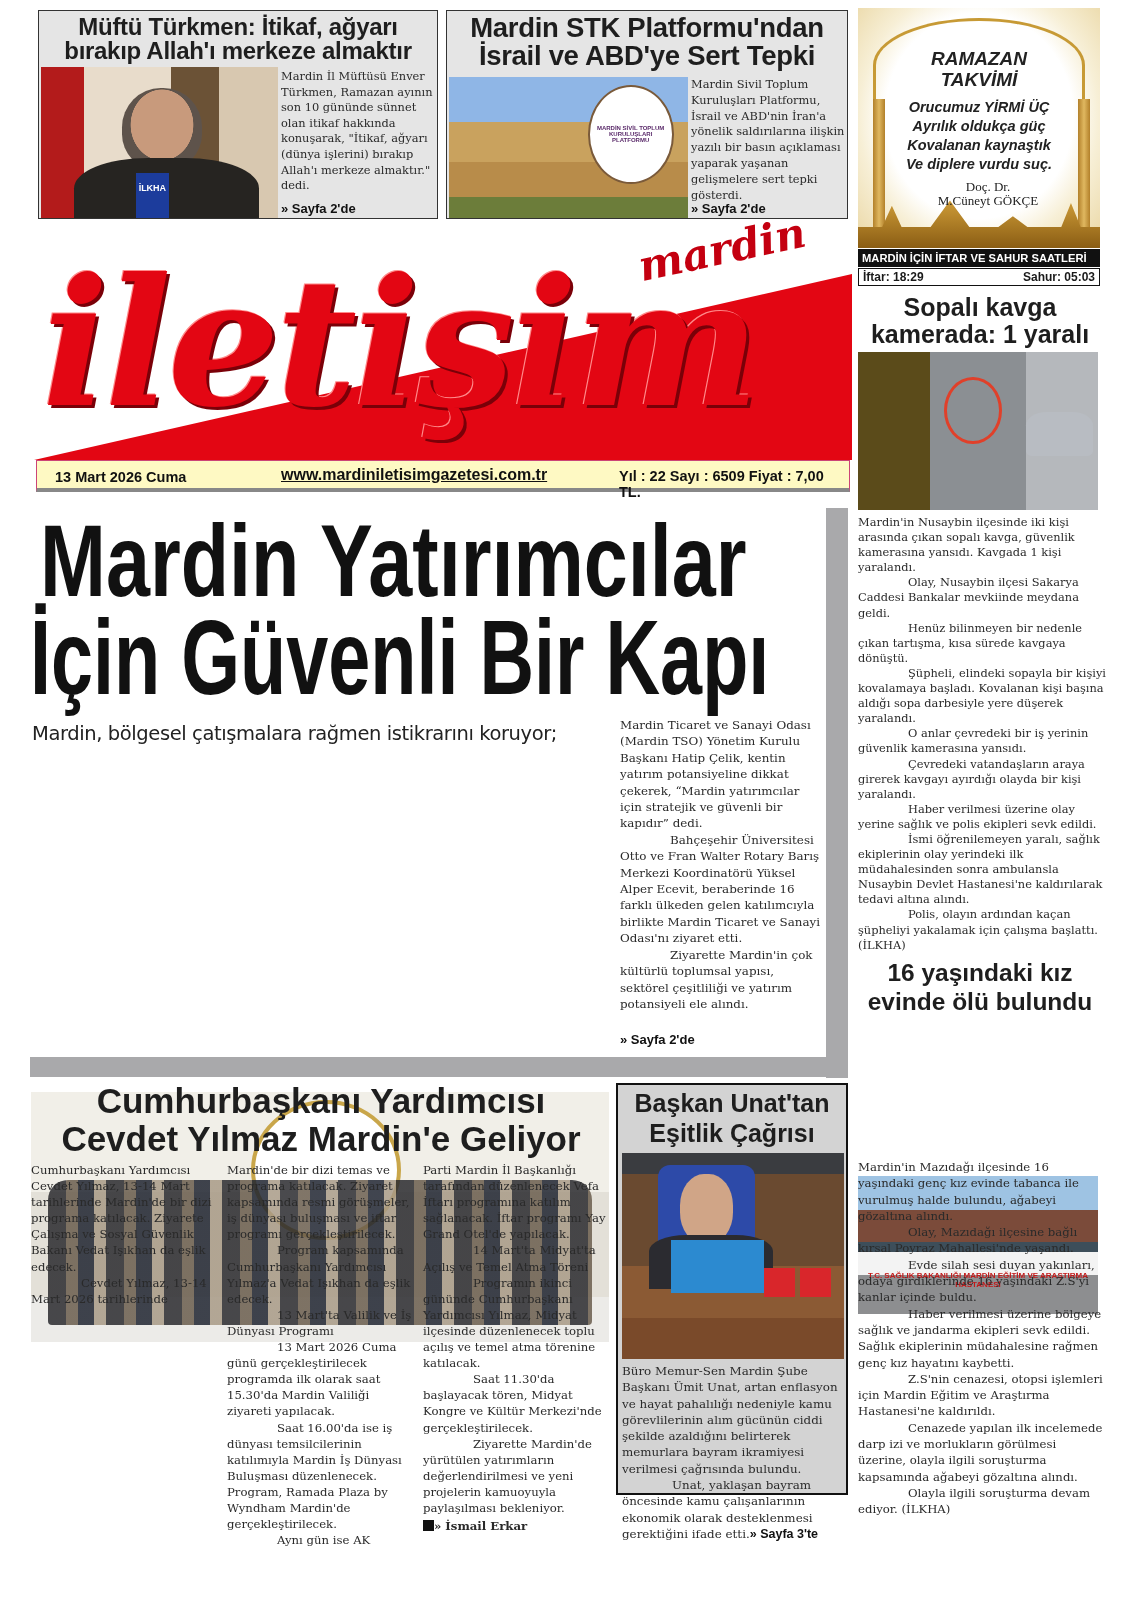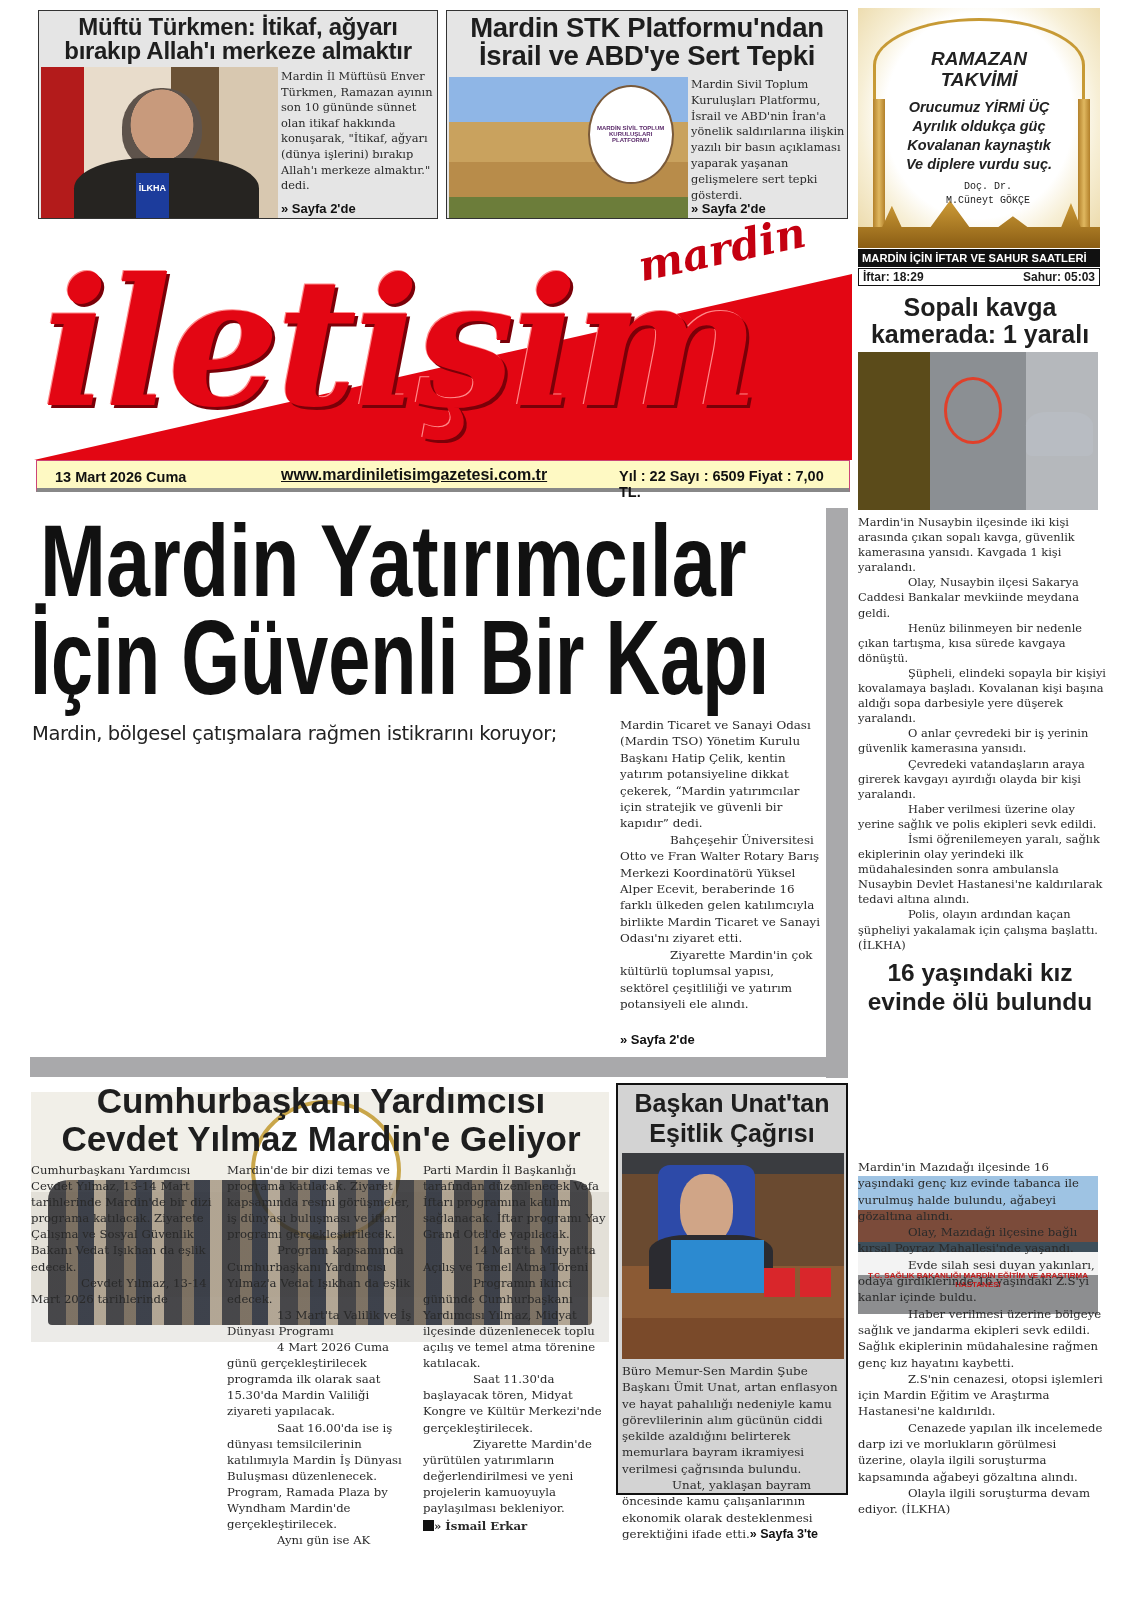--- a/index.html
+++ b/index.html
@@ -45,21 +45,21 @@
   .ph-unat .flag1 { position:absolute; left: 64%; top: 56%; width: 14%; height: 14%; background: #d9262b; }
   .ph-unat .flag2 { position:absolute; left: 80%; top: 56%; width: 14%; height: 14%; background: #d9262b; }
 
   
   .ramazan { background: radial-gradient(ellipse at 50% 45%, #ffffff 0 55%, #f7efd6 70%, #e9d5a0 100%); }
   .ramazan .arch { position:absolute; left: 6%; right: 6%; top: 4%; height: 90%; border: 3px solid #c79a35; border-bottom: none; border-radius: 50% 50% 0 0 / 22% 22% 0 0; }
   .ramazan .dome { position:absolute; bottom: 0; left: 0; right: 0; height: 22%; background: linear-gradient(180deg, #d6a33b, #8a5d14); clip-path: polygon(0 100%, 0 60%, 10% 60%, 14% 20%, 18% 60%, 30% 60%, 38% 10%, 46% 60%, 58% 60%, 64% 40%, 70% 60%, 84% 60%, 88% 15%, 92% 60%, 100% 60%, 100% 100%); }
   .ramazan .minaret { position:absolute; bottom: 0; width: 5%; height: 62%; background: linear-gradient(90deg, #b2802a, #e0b860, #b2802a); }
   .ram-title { font-family: "Liberation Sans", sans-serif; font-style: italic; font-weight: 700; font-size: 19px; line-height: 21px; color: #222; text-align: center; }
   .ram-poem { font-family: "Liberation Sans", sans-serif; font-style: italic; font-weight: 700; font-size: 14.5px; line-height: 19px; color: #222; text-align: center; }
-  .ram-author { font-family: Liberation Mono, monospace; font-size: 10px; line-height: 14px; color: #222; text-align: center; }
+  .ram-author { font-family: Liberation Serif, serif; font-size: 13px; line-height: 14px; color: #222; text-align: center; }
 
   .iftar-bar { background: #111; color: #fff; font: 700 11.2px "Liberation Sans", sans-serif; padding: 0 4px; line-height: 18px; white-space: nowrap; overflow: hidden; }
   .iftar-row { border: 1.5px solid #111; font: 700 12px "Liberation Sans", sans-serif; display: flex; justify-content: space-between; padding: 0 4px; line-height: 16px; }
 
   
   .mast-red { background: #e30613; }
   .logo-word { font-family: "DejaVu Serif", serif; font-style: italic; font-weight: 700; color: #e30613; text-shadow: 3px 3px 0 #7a0008, -1px -1px 0 #ff8a8a; letter-spacing: -4px; }
   .logo-small { font-family: "DejaVu Serif", serif; font-style: italic; font-weight: 700; color: #c40010; }
   .infobar { background: #fef9c3; border: 1.5px solid #c47; border-bottom: 4px solid #888; font: 700 14px "Liberation Sans", sans-serif; color: #111; }
 
@@ -206,21 +206,21 @@
 
 <div class="abs bodytext" style="left:31px; top:1162px; width:188px; font-size:11.7px; line-height:16.1px;">
   <p>Cumhurbaşkanı Yardımcısı Cevdet Yılmaz, 13-14 Mart tarihlerinde Mardin'de bir dizi programa katılacak. Ziyarete Çalışma ve Sosyal Güvenlik Bakanı Vedat Işıkhan da eşlik edecek.</p>
   <p class="ind">Cevdet Yılmaz, 13-14 Mart 2026 tarihlerinde</p>
 </div>
 
 <div class="abs bodytext" style="left:227px; top:1162px; width:190px; font-size:11.7px; line-height:16.1px;">
   <p>Mardin'de bir dizi temas ve programa katılacak. Ziyaret kapsamında resmi görüşmeler, iş dünyası buluşması ve iftar programı gerçekleştirilecek.</p>
   <p class="ind">Program kapsamında Cumhurbaşkanı Yardımcısı Yılmaz'a Vedat Işıkhan da eşlik edecek.</p>
   <p class="ind">13 Mart'ta Valilik ve İş Dünyası Programı</p>
-  <p class="ind">4 Mart 2026 Cuma günü gerçekleştirilecek programda ilk olarak saat 15.30'da Mardin Valiliği ziyareti yapılacak.</p>
+  <p class="ind">13 Mart 2026 Cuma günü gerçekleştirilecek programda ilk olarak saat 15.30'da Mardin Valiliği ziyareti yapılacak.</p>
   <p class="ind">Saat 16.00'da ise iş dünyası temsilcilerinin katılımıyla Mardin İş Dünyası Buluşması düzenlenecek. Program, Ramada Plaza by Wyndham Mardin'de gerçekleştirilecek.</p>
   <p class="ind">Aynı gün ise AK</p>
 </div>
 
 <div class="abs bodytext" style="left:423px; top:1162px; width:190px; font-size:11.7px; line-height:16.1px;">
   <p>Parti Mardin İl Başkanlığı tarafından düzenlenecek Vefa İftarı programına katılım sağlanacak. İftar programı Yay Grand Otel'de yapılacak.</p>
   <p class="ind">14 Mart'ta Midyat'ta Açılış ve Temel Atma Töreni</p>
   <p class="ind">Programın ikinci gününde Cumhurbaşkanı Yardımcısı Yılmaz, Midyat ilçesinde düzenlenecek toplu açılış ve temel atma törenine katılacak.</p>
   <p class="ind">Saat 11.30'da başlayacak tören, Midyat Kongre ve Kültür Merkezi'nde gerçekleştirilecek.</p>
   <p class="ind">Ziyarette Mardin'de yürütülen yatırımların değerlendirilmesi ve yeni projelerin kamuoyuyla paylaşılması bekleniyor.</p>

